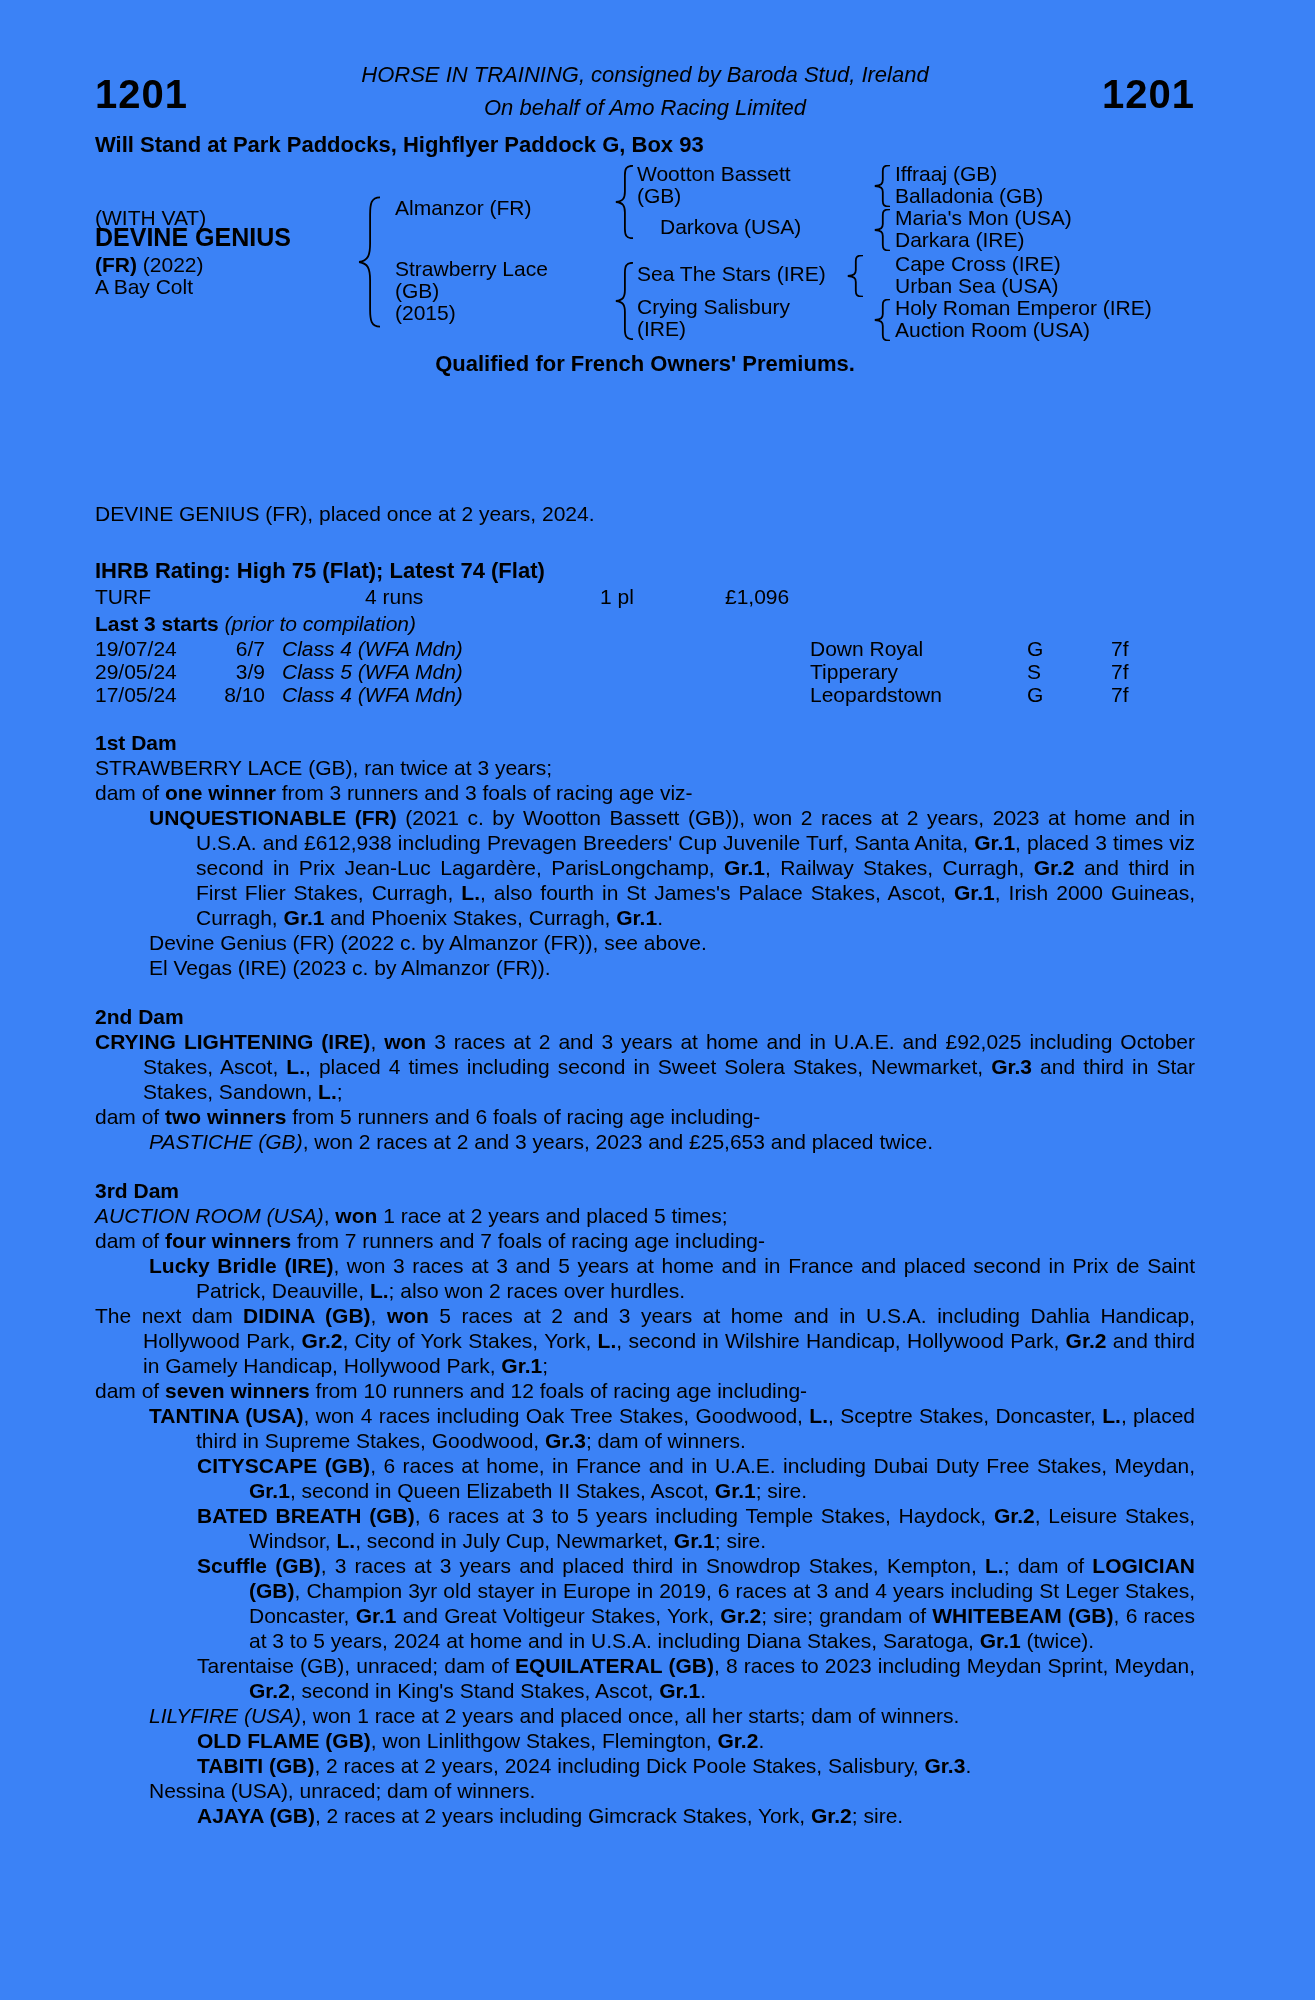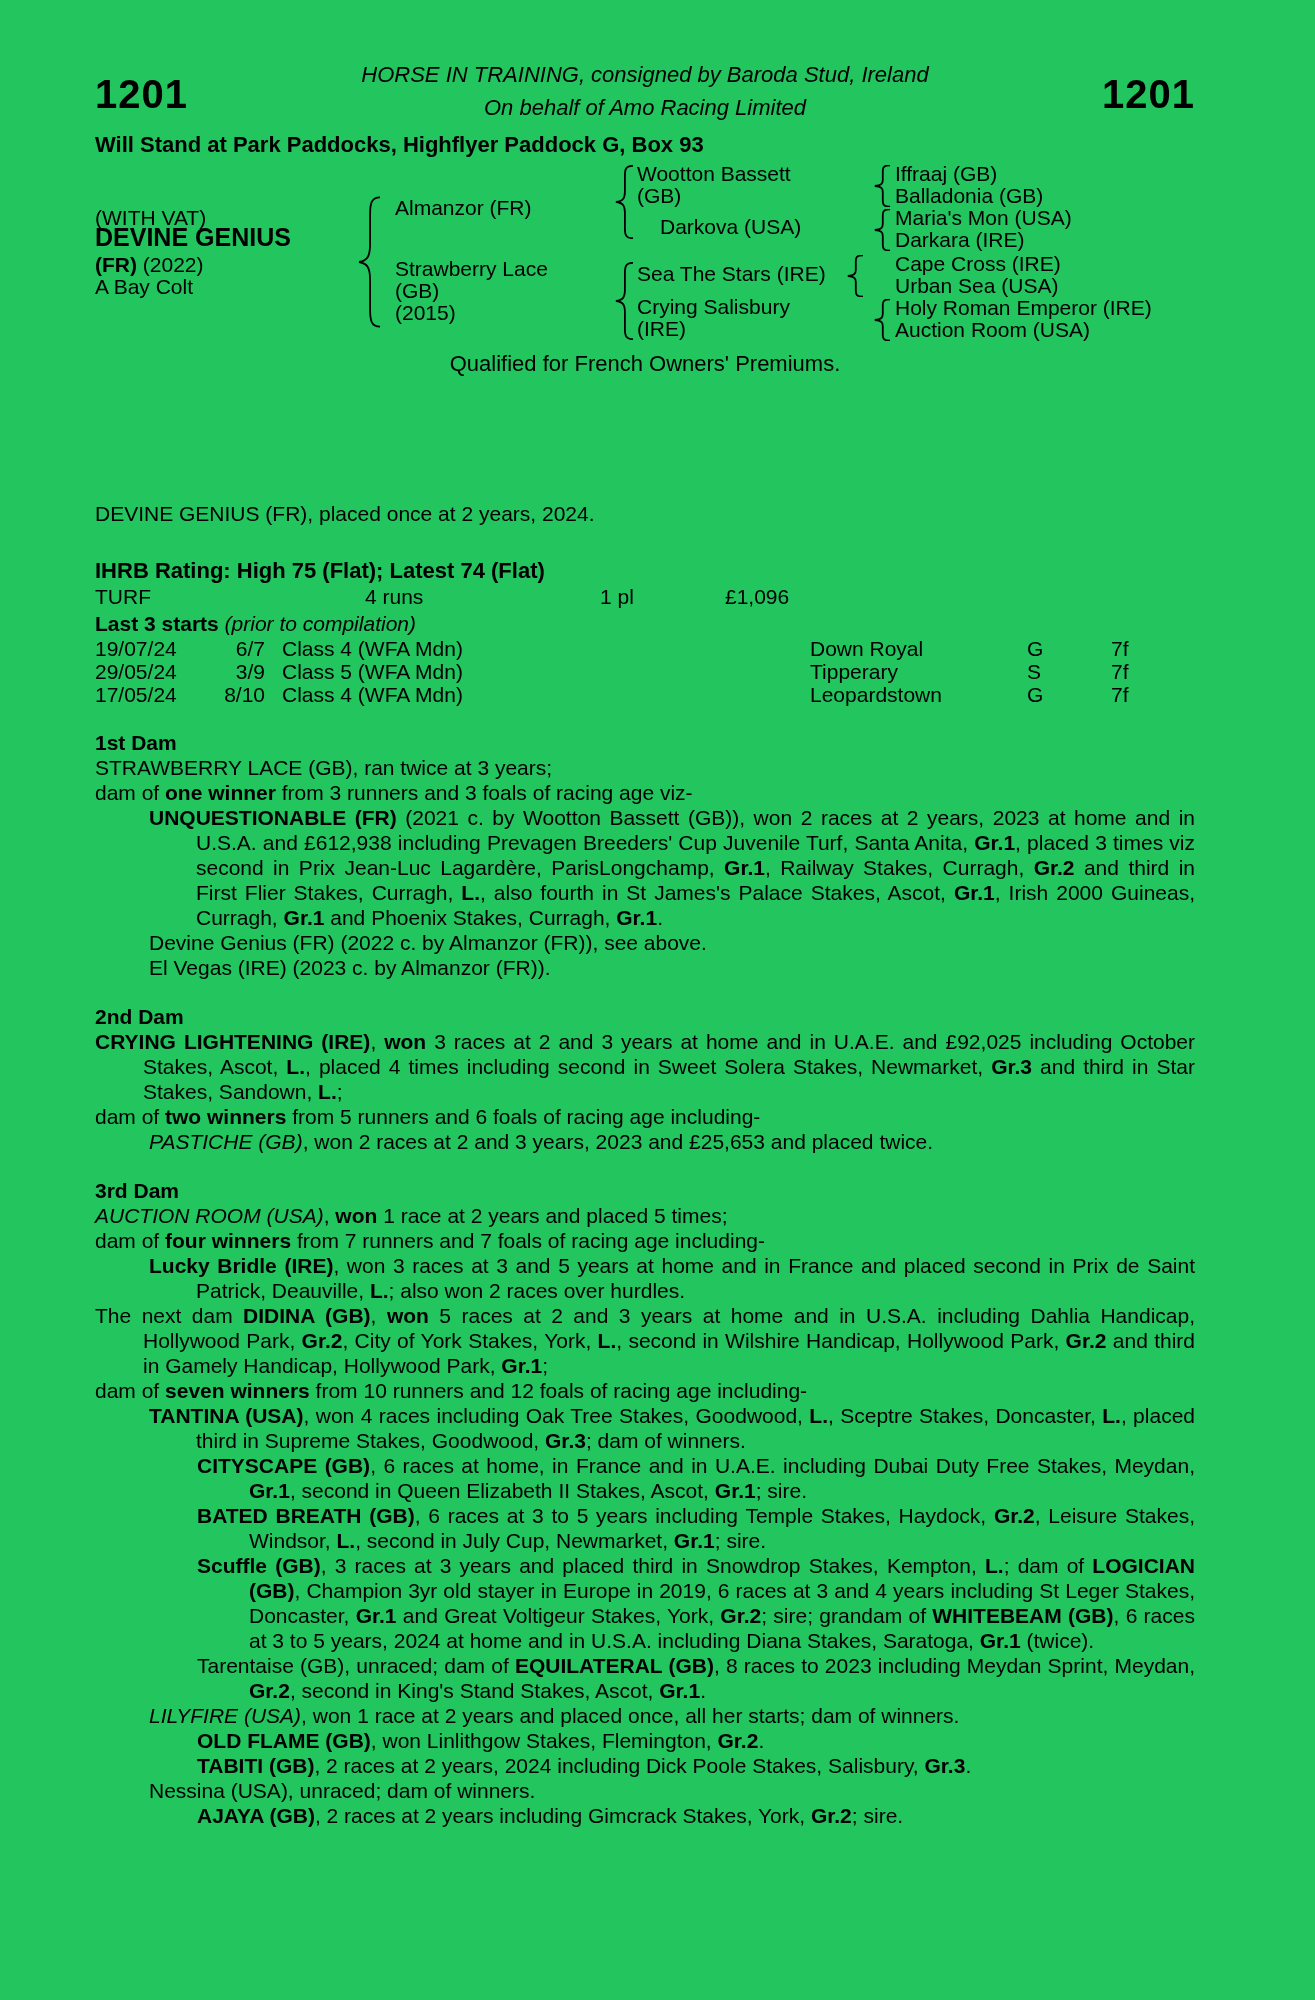--- a/index.html
+++ b/index.html
@@ -1,18 +1,18 @@
 <!DOCTYPE html>
 <html><head>
 <meta charset="utf-8">
 <style>
   html,body { margin:0; padding:0; background:#e8e8e8; }
   .page {
     width:1315px; height:2000px; box-sizing:border-box; margin:0 auto;
-    background:#22c55e; color:#000;
+    background:#3b82f6; color:#000;
     padding:58px 120px 57px 95px;
     font-family:"Liberation Sans", sans-serif;
     font-size:21px; line-height:25px;
     overflow:hidden; position:relative;
   }
   .b { font-weight:bold; }
   .i { font-style:italic; }
 
   
   .lot-row { position:relative; text-align:center; }
@@ -22,31 +22,31 @@
   .lot-right { right:0; }
   .stand-line { font-weight:bold; font-size:22px; margin-top:8px; line-height:26px; }
 
   
   .pedigree { position:relative; height:182px; margin-top:5px; line-height:22px; }
   .ped-item { position:absolute; white-space:nowrap; }
   .horse-name { font-size:25px; font-weight:bold; }
   .brace { position:absolute; }
   .brace path { stroke:#000; fill:none; stroke-width:1.8; stroke-linecap:round; }
 
-  .qualified-line { text-align:center; font-weight:normal; font-size:22px; margin-top:6px; line-height:26px; }
+  .qualified-line { text-align:center; font-weight:bold; font-size:22px; margin-top:6px; line-height:26px; }
 
   .summary { margin:124px 0 0 0; }
   .rating-line { font-weight:bold; font-size:22px; margin-top:32px; line-height:26px; }
   .surface-row { display:grid; grid-template-columns:270px 235px 125px auto; line-height:26px; }
 
   .starts { line-height:23px; margin-top:2px; }
   .starts-title { margin-bottom:2px; }
   .start-row { display:grid; grid-template-columns:112px 58px 545px 217px 84px auto; }
   .start-pos { text-align:right; }
-  .start-race { padding-left:17px; }
+  .start-race { padding-left:17px;font-style:italic; }
 
   .dam-heading { font-weight:bold; margin-top:24px; }
   .gap-top { margin-top:26px; }
   p.para { margin:0; }
   .just { text-align:justify; }
   .p0  { padding-left:48px;  text-indent:-48px; }
   .p1  { padding-left:101px; text-indent:-47px; }
   .p1a { padding-left:65px;  text-indent:-11px; }
   .p2  { padding-left:154px; text-indent:-52px; }
 </style>

